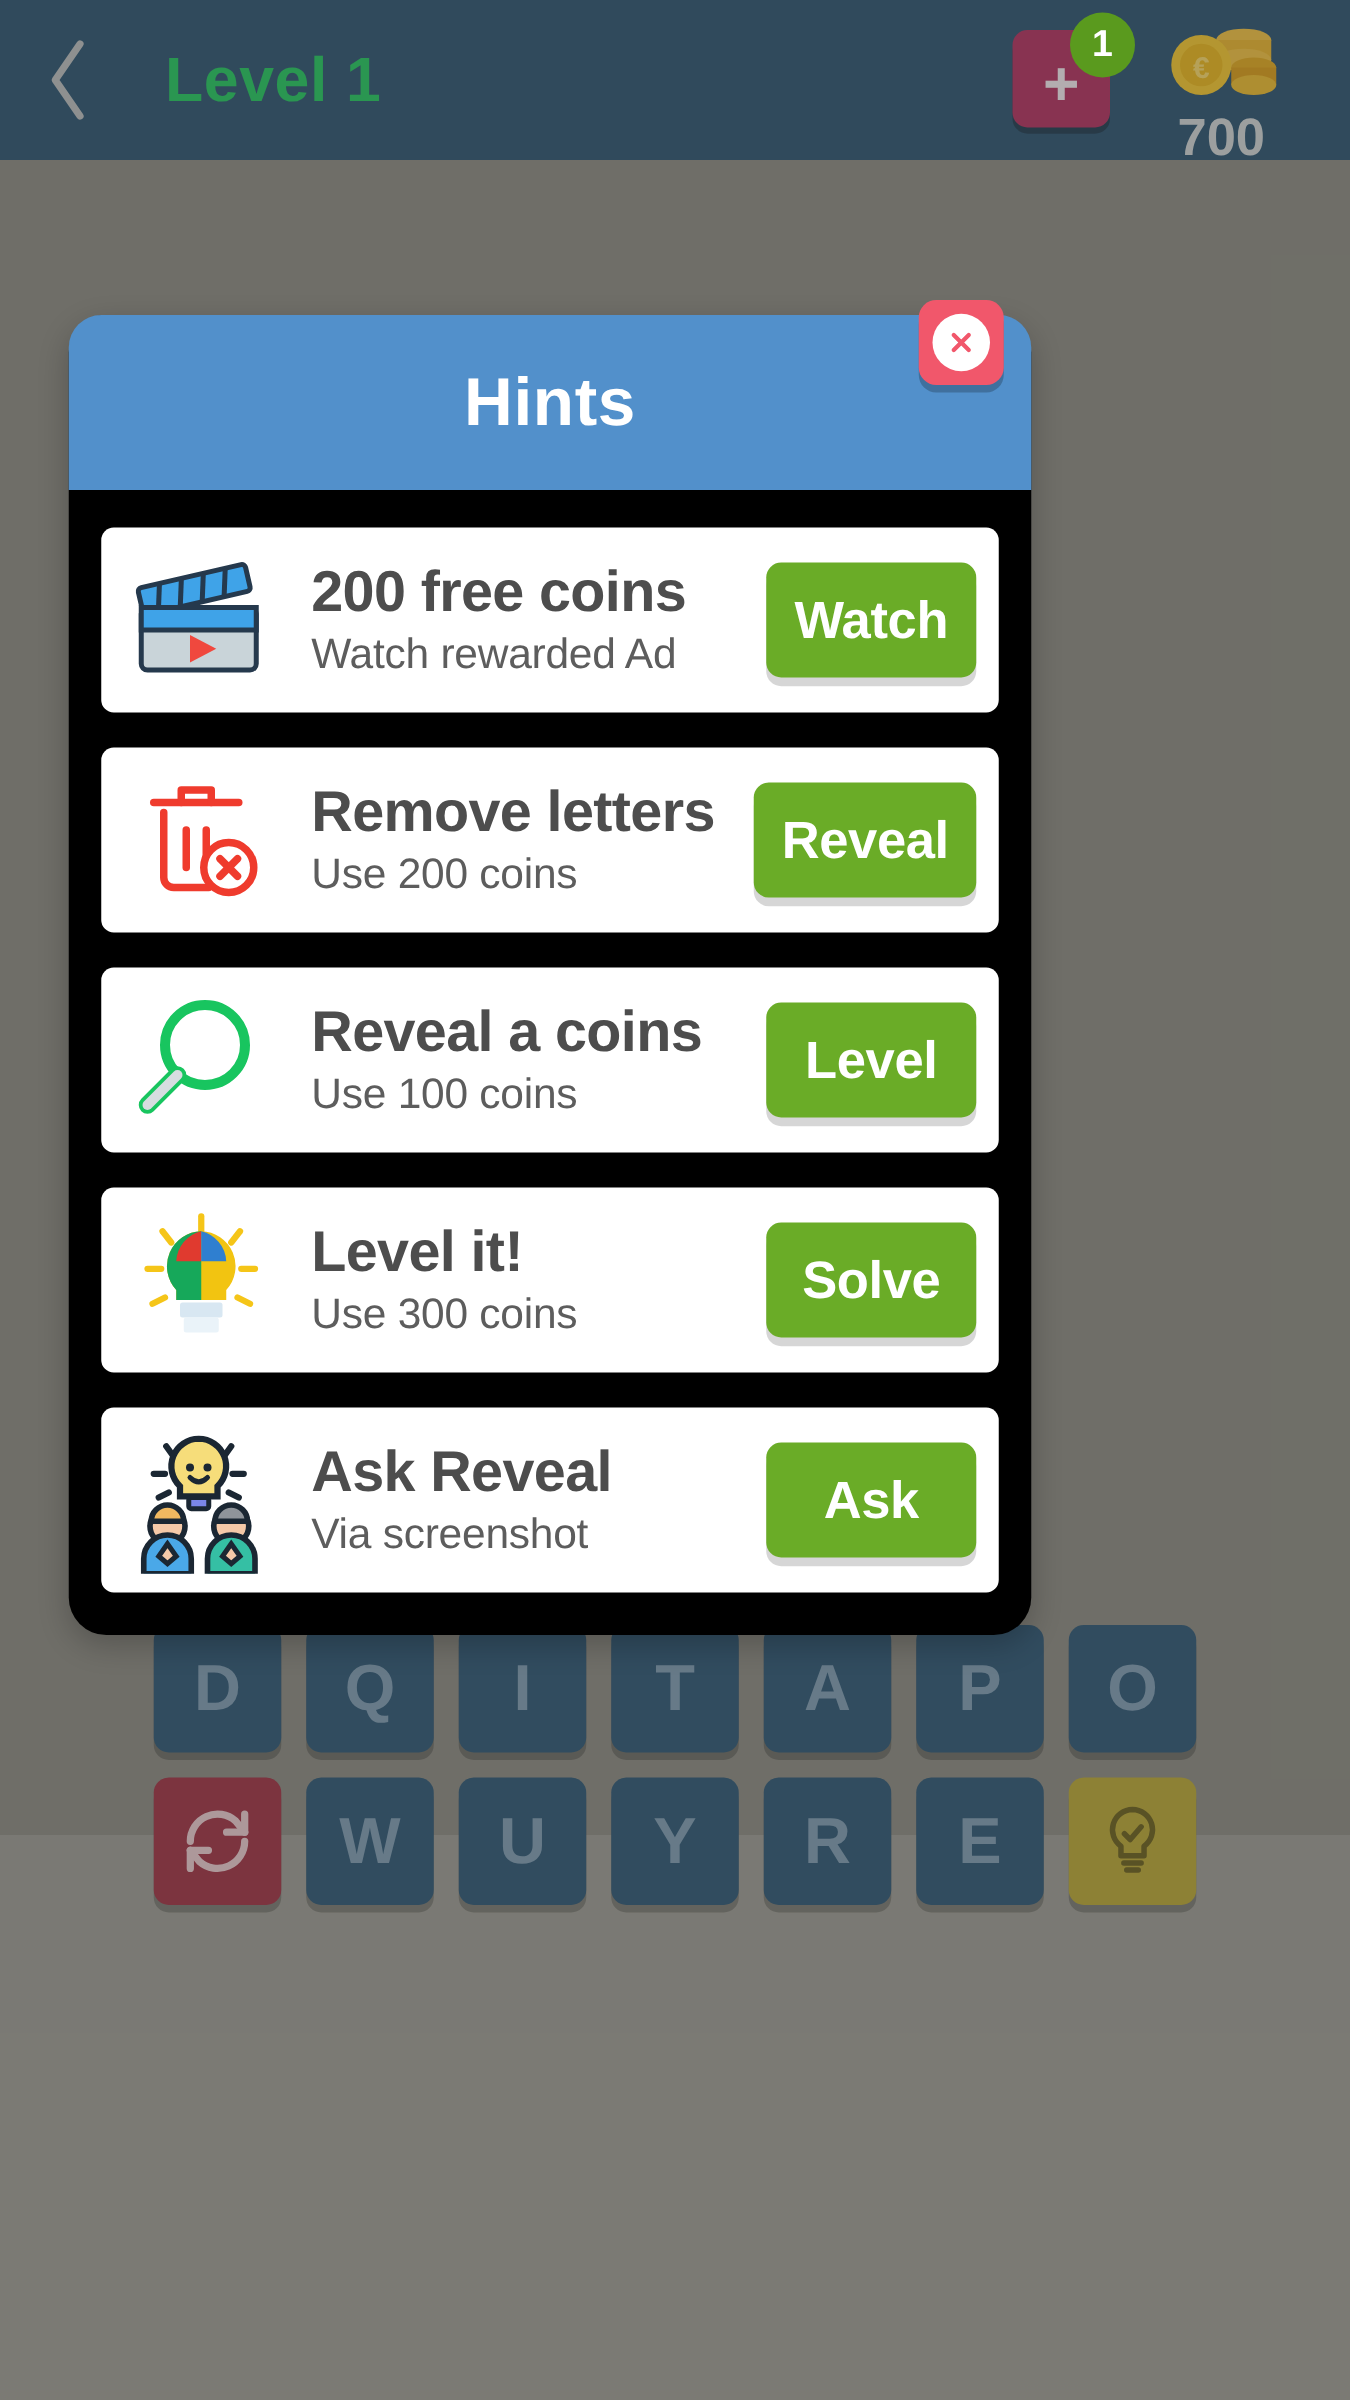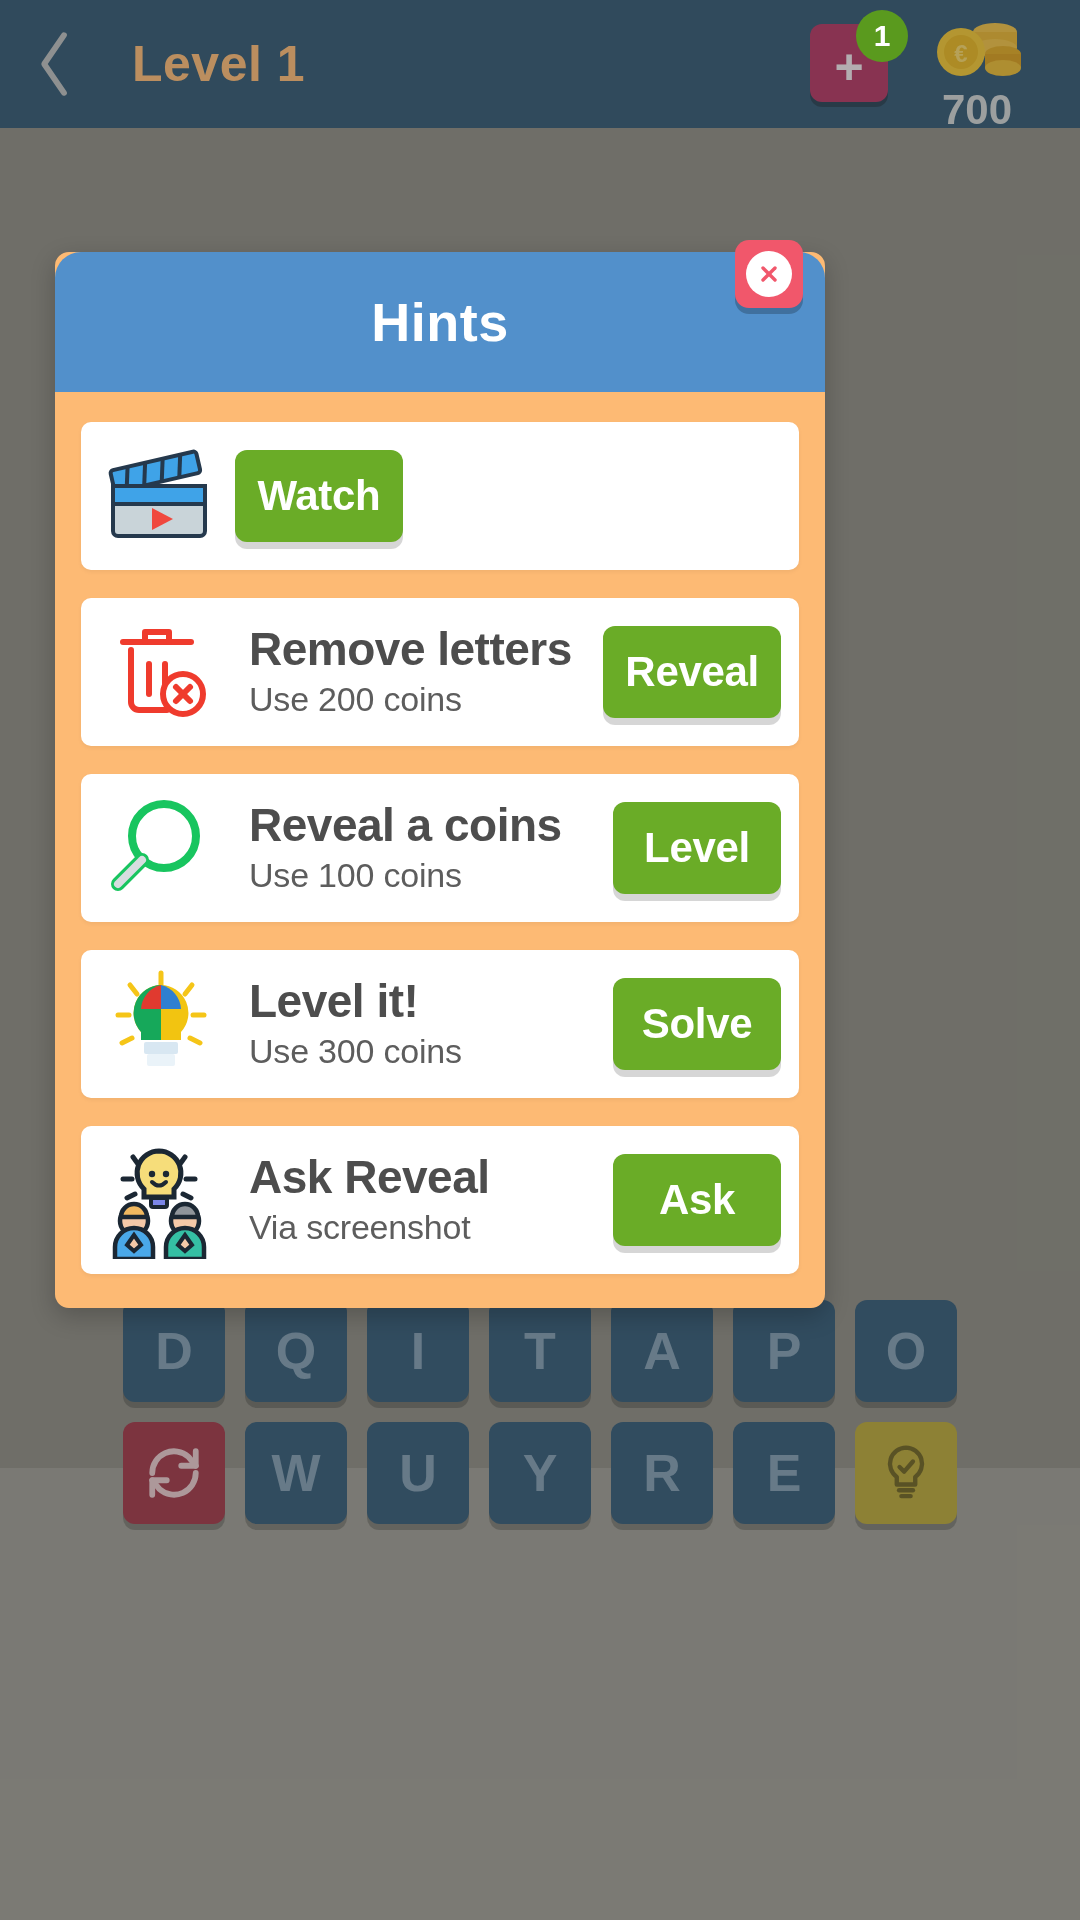--- a/index.html
+++ b/index.html
@@ -28,21 +28,21 @@
     position:absolute; left:0; top:0; width:1080px; height:128px;
     background:#2b5370;
     display:flex; align-items:center;
   }
   #back-btn {
     width:110px; height:128px; display:flex; align-items:center; justify-content:center;
     cursor:pointer;
   }
   #back-btn svg { display:block; }
   #level-title {
-    color:#fdba74; font-size:50px; font-weight:bold; letter-spacing:0.5px;
+    color:#22c55e; font-size:50px; font-weight:bold; letter-spacing:0.5px;
     margin-left:22px;
   }
   #topbar-right {
     margin-left:auto; display:flex; align-items:flex-start; gap:20px;
     padding-right:38px; height:128px; padding-top:18px;
   }
   #add-life-wrap { position:relative; width:82px; height:84px; }
   #add-life-btn {
     position:absolute; left:0; top:6px; width:78px; height:78px;
     background:#b0305f; border-radius:12px;
@@ -87,22 +87,22 @@
   .key.yellow { background:#b8a634; }
 
   
   #dim {
     position:absolute; inset:0; background:rgba(60,60,55,.34);
   }
 
   
   #hints-dialog {
     position:absolute; left:55px; top:252px; width:770px;
-    border-radius:14px; overflow:visible;
-    background:#fdba74;
+    border-radius:30px; overflow:visible;
+    background:#000000;
     box-shadow:0 8px 24px rgba(0,0,0,.22);
   }
   #dialog-header {
     position:relative; height:140px;
     background:#5290cb;
     border-top-left-radius:26px; border-top-right-radius:26px;
     display:flex; align-items:center; justify-content:center;
   }
   #dialog-title {
     color:#ffffff; font-size:54px; font-weight:bold; letter-spacing:0.5px;
@@ -258,20 +258,24 @@
             <rect x="18" y="18" width="88" height="22" rx="3" fill="#3fa3e8" stroke="#25394d" stroke-width="4"></rect>
             <line x1="36" y1="18" x2="30" y2="40" stroke="#25394d" stroke-width="4"></line>
             <line x1="54" y1="18" x2="48" y2="40" stroke="#25394d" stroke-width="4"></line>
             <line x1="72" y1="18" x2="66" y2="40" stroke="#25394d" stroke-width="4"></line>
             <line x1="90" y1="18" x2="84" y2="40" stroke="#25394d" stroke-width="4"></line>
           </g>
           <rect x="14" y="44" width="92" height="50" rx="5" fill="#c9d4d9" stroke="#25394d" stroke-width="4"></rect>
           <rect x="14" y="44" width="92" height="18" fill="#3fa3e8" stroke="#25394d" stroke-width="4"></rect>
           <polygon points="53,66 53,88 74,77" fill="#f0483e"></polygon>
         </svg>
+      </div>
+      <div class="hint-text">
+        <div class="hint-title">200 free coins</div>
+        <div class="hint-sub">Watch rewarded Ad</div>
       </div>
       <div class="hint-btn">Watch</div>
     </div>
 
     <div class="hint-row">
       <div class="hint-icon">
         <svg width="112" height="112" viewBox="0 0 112 112" fill="none" stroke="#ef3b2d" stroke-width="6" stroke-linecap="round" stroke-linejoin="round">
           <line x1="18" y1="26" x2="86" y2="26"></line>
           <path d="M40 26V16h24v10"></path>
           <path d="M26 34v52a8 8 0 0 0 8 8h28"></path>

